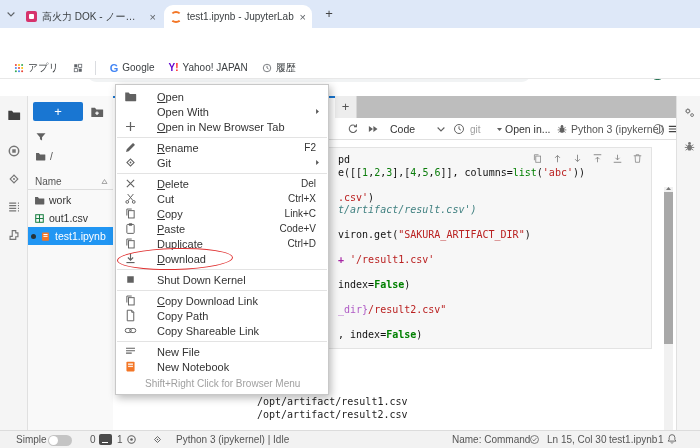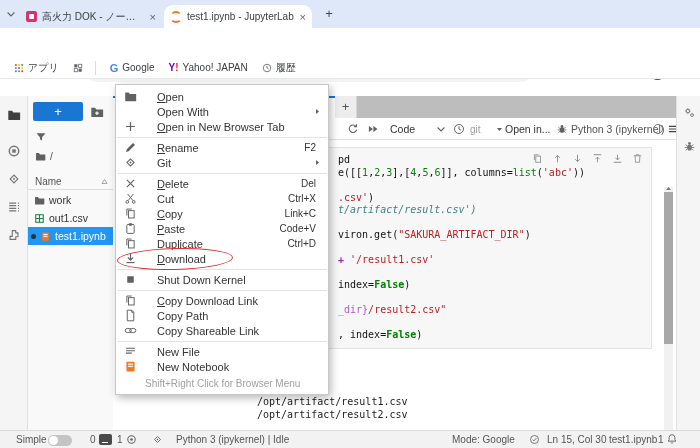--- a/index.html
+++ b/index.html
@@ -500,21 +500,21 @@
           <circle cx="8" cy="8" r="1.9" fill="currentColor"></circle>
         </svg>
       </span>
     <span class="stic ic" style="left:152px">
         <svg viewBox="0 0 16 16">
           <rect x="4.9" y="4.9" width="6.2" height="6.2" transform="rotate(45 8 8)" fill="none" stroke="currentColor" stroke-width="1.3"></rect>
           <circle cx="8" cy="8" r="1.1" fill="currentColor"></circle>
         </svg>
       </span>
     <span class="st" style="left:176px">Python 3 (ipykernel) | Idle</span>
-    <span class="st" style="left:452px">Mode: Google</span>
+    <span class="st" style="left:452px">Name: Command</span>
     <span class="stic ic" style="left:529px">
         <svg viewBox="0 0 16 16">
           <circle cx="8" cy="8" r="5.8" fill="none" stroke="currentColor" stroke-width="1.2"></circle>
           <path d="M5.3 8.2l1.8 1.8 3.6-3.9" fill="none" stroke="currentColor" stroke-width="1.3"></path>
         </svg>
       </span>
     <span class="st" style="left:547px">Ln 15, Col 30</span>
     <span class="st" style="left:609px">test1.ipynb</span>
     <span class="st" style="left:658px">1</span>
     <span class="stic ic" style="left:666px;top:2px;width:12px;height:12px">

